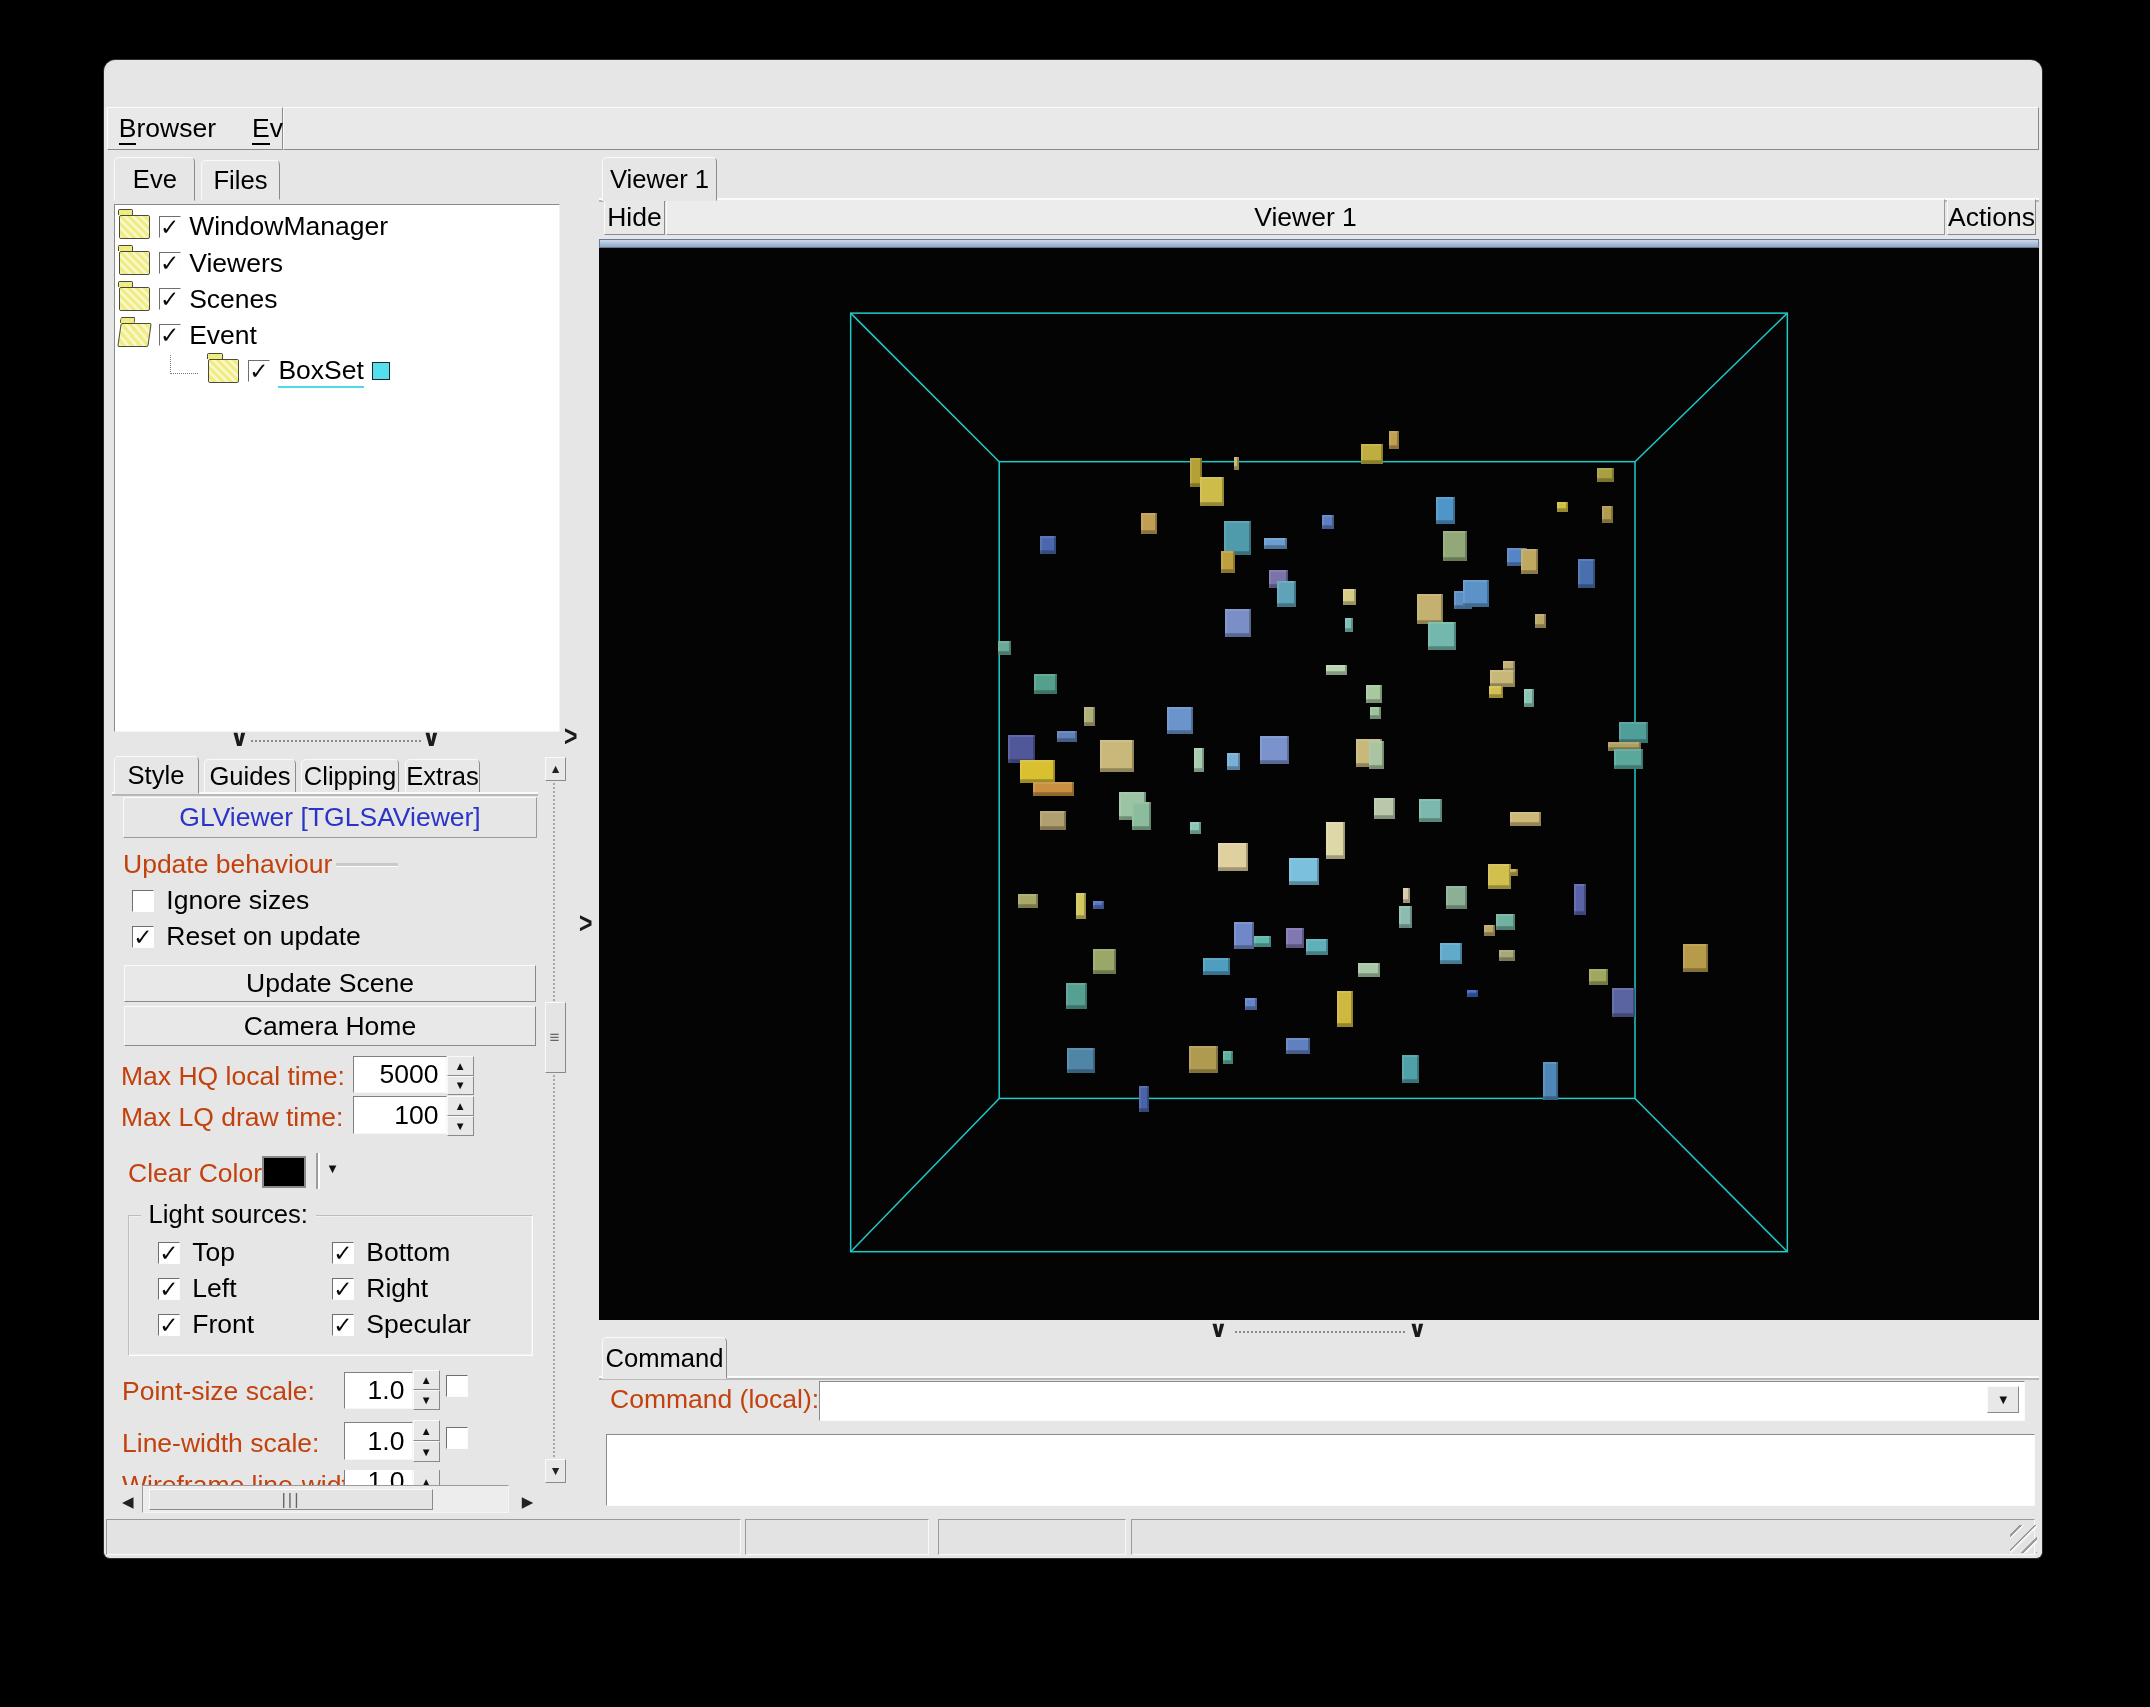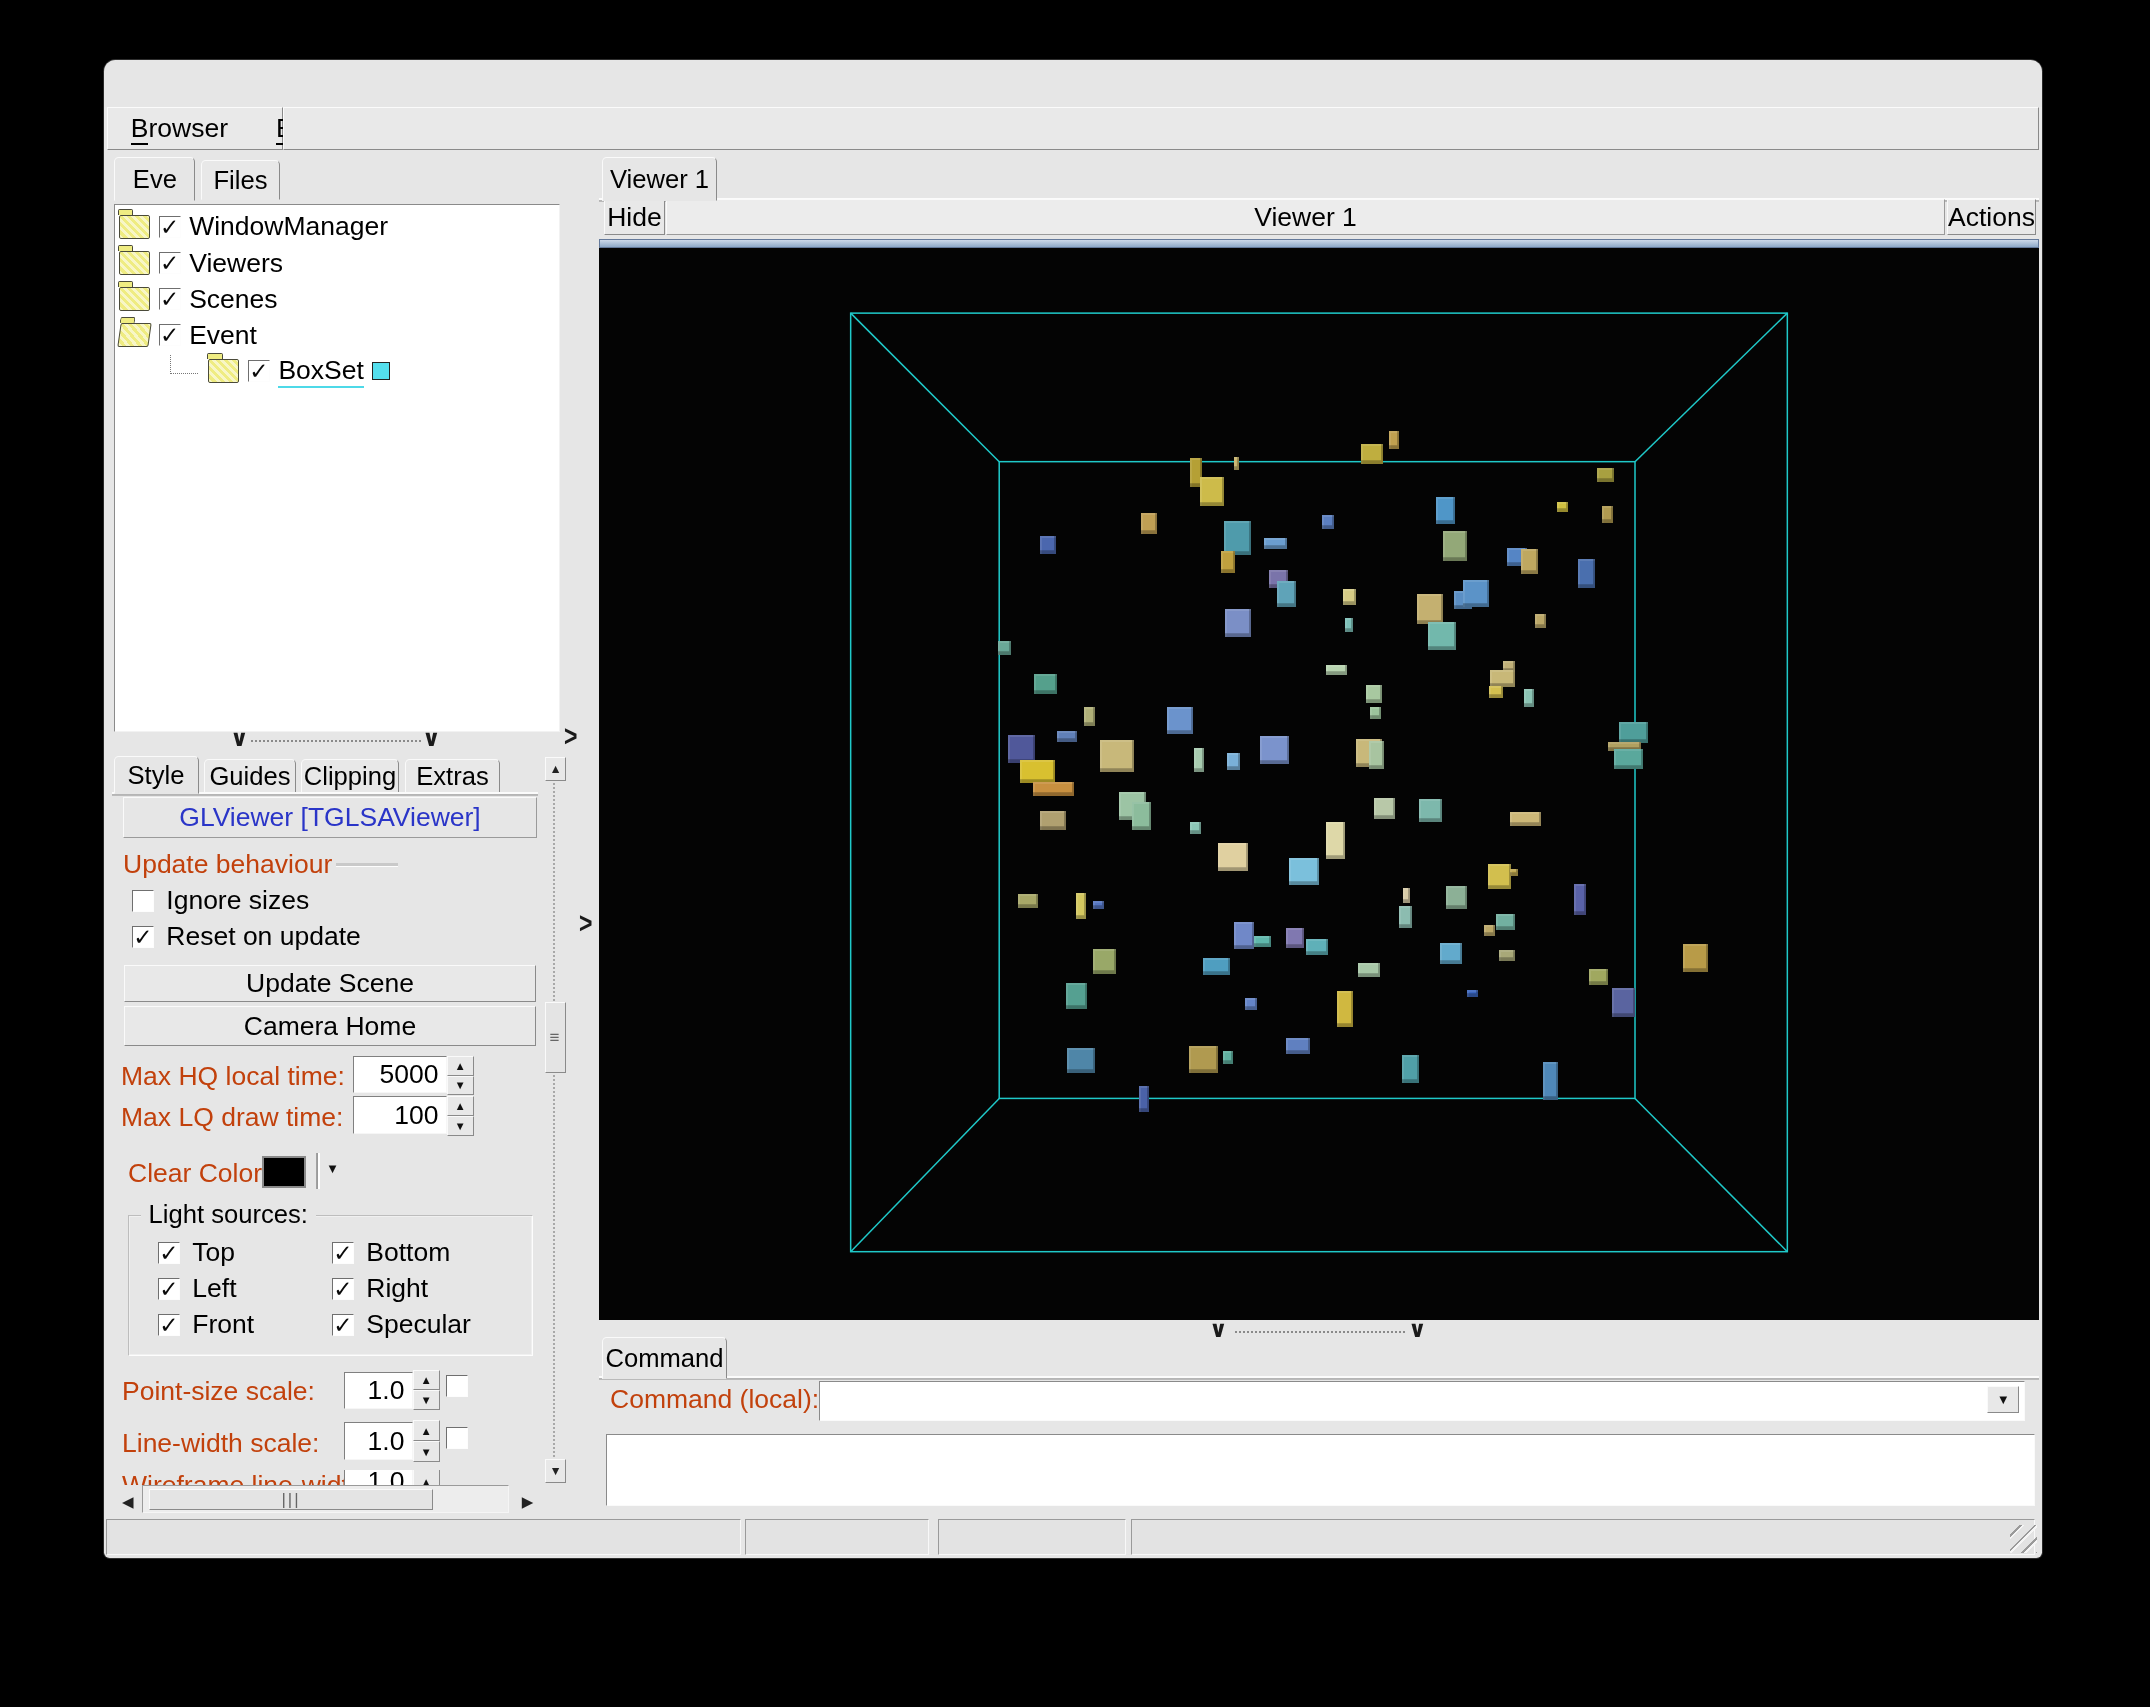--- a/index.html
+++ b/index.html
@@ -12,21 +12,21 @@
             background:linear-gradient(#dedede,#c9c9c9);border-radius:11.4px 11.4px 0 0;
             border-bottom:0.9px solid #a0a0a0;}
   .light{position:absolute;top:12.3px;width:22px;height:22px;border-radius:50%;}
   .light.red{left:15px;background:#f15b51;border:0.9px solid #d8453c;}
   .light.yellow{left:55px;background:#f5be31;border:0.9px solid #d89b22;}
   .light.green{left:94px;background:#3ac24b;border:0.9px solid #2ba13a;}
   .wintitle{position:absolute;left:0;right:0;top:8.5px;text-align:center;font-size:27.4px;color:#2f2f2f;}
   
   .menubar{position:absolute;left:0;top:47px;width:100%;height:43px;background:#e9e9e9;}
   .menuframe{position:absolute;top:0;height:43px;border:1.9px solid;border-color:#fbfbfb #8a8a8a #8a8a8a #fbfbfb;background:#e9e9e9;}
-  .menu-items{display:flex;align-items:center;gap:48px;padding-left:23px;}
+  .menu-items{display:flex;align-items:center;gap:36px;padding-left:11px;}
   .menu-item{font-size:26.5px;color:#000;}
   .menu-item .hotkey{border-bottom:2.8px solid #000;}
   .sunken{background:#fff;border:1.9px solid;border-color:#8a8a8a #fafafa #fafafa #8a8a8a;}
   .tab{position:absolute;background:#e8e8e8;border:1.9px solid;border-color:#fafafa #8a8a8a transparent #fafafa;
        border-radius:4.7px 4.7px 0 0;font-size:25.6px;color:#000;display:flex;align-items:center;justify-content:center;}
   .tab.active{background:#e6e6e6;z-index:3;}
   .tabline{position:absolute;height:1.9px;background:#fbfbfb;box-shadow:0 1.9px 0 #b5b5b5;}
   .cb{width:22px;height:22px;background:#fff;border:1.9px solid;border-color:#6f6f6f #fdfdfd #fdfdfd #6f6f6f;
       display:flex;align-items:center;justify-content:center;font-size:23px;font-weight:bold;color:#0a0a0a;line-height:0;flex:none;}
   .btn{position:absolute;background:#e8e8e8;border:1.9px solid;border-color:#fafafa #8a8a8a #8a8a8a #fafafa;
@@ -139,21 +139,21 @@
 
   <div class="tab active" style="left:9.5px;top:696px;width:85px;height:38px;">
     <span>Style</span>
       </div>
   <div class="tab" style="left:100px;top:699px;width:92px;height:34px;">
     <span>Guides</span>
       </div>
   <div class="tab" style="left:197px;top:699px;width:98px;height:34px;">
     <span>Clipping</span>
       </div>
-  <div class="tab" style="left:301px;top:699px;width:95px;height:34px;">
+  <div class="tab" style="left:301px;top:699px;width:75px;height:34px;">
     <span>Extras</span>
       </div>
   <div class="tabline" style="left:7.6px;top:732px;width:426px;"></div>
 
   <div class="link-btn" style="left:19px;top:737px;width:414px;height:41px;">
     <span>GLViewer [TGLSAViewer]</span>
       </div>
 
   <div class="lbl" style="left:19px;top:789px;">Update behaviour</div>
   <div class="groupline" style="left:232px;top:803px;width:62px;"></div>

